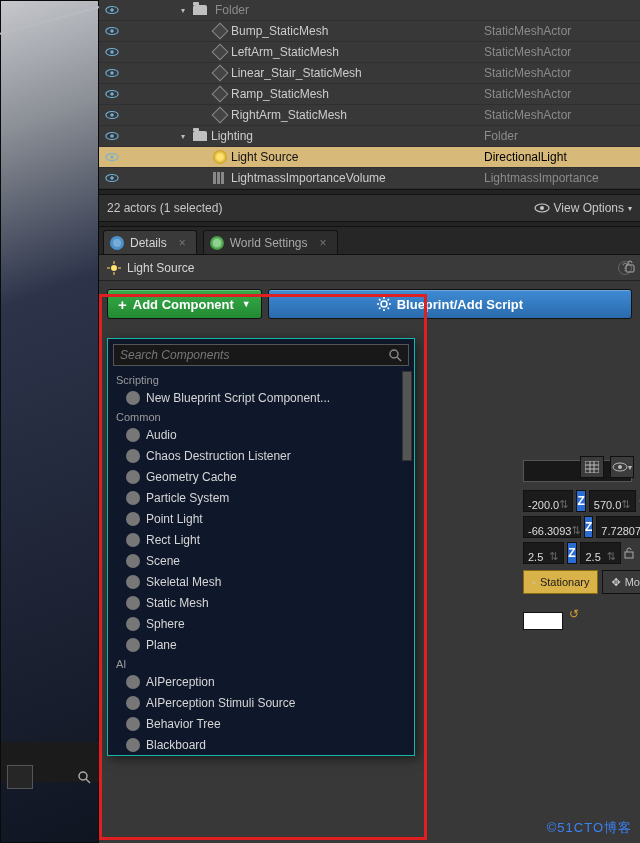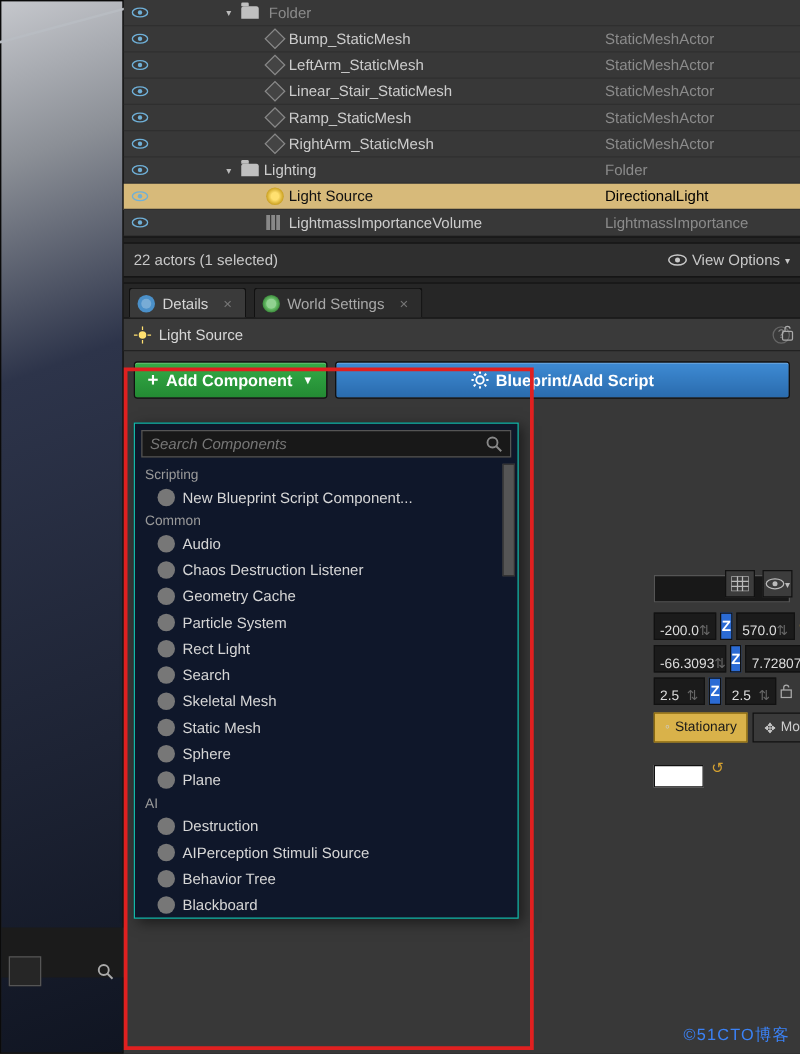--- a/index.html
+++ b/index.html
@@ -445,46 +445,50 @@
       <div class="dd-item">
         <span class="dd-ico"></span>
         <span>Geometry Cache</span>
       </div>
       <div class="dd-item">
         <span class="dd-ico"></span>
         <span>Particle System</span>
       </div>
       <div class="dd-item">
         <span class="dd-ico"></span>
+        <span>Point Light</span>
+      </div>
+      <div class="dd-item">
+        <span class="dd-ico"></span>
         <span>Rect Light</span>
       </div>
       <div class="dd-item">
         <span class="dd-ico"></span>
-        <span>Search</span>
+        <span>Scene</span>
       </div>
       <div class="dd-item">
         <span class="dd-ico"></span>
         <span>Skeletal Mesh</span>
       </div>
       <div class="dd-item">
         <span class="dd-ico"></span>
         <span>Static Mesh</span>
       </div>
       <div class="dd-item">
         <span class="dd-ico"></span>
         <span>Sphere</span>
       </div>
       <div class="dd-item">
         <span class="dd-ico"></span>
         <span>Plane</span>
       </div>
       <div class="dd-cat">AI</div>
       <div class="dd-item">
         <span class="dd-ico"></span>
-        <span>Destruction</span>
+        <span>AIPerception</span>
       </div>
       <div class="dd-item">
         <span class="dd-ico"></span>
         <span>AIPerception Stimuli Source</span>
       </div>
       <div class="dd-item">
         <span class="dd-ico"></span>
         <span>Behavior Tree</span>
       </div>
       <div class="dd-item">

